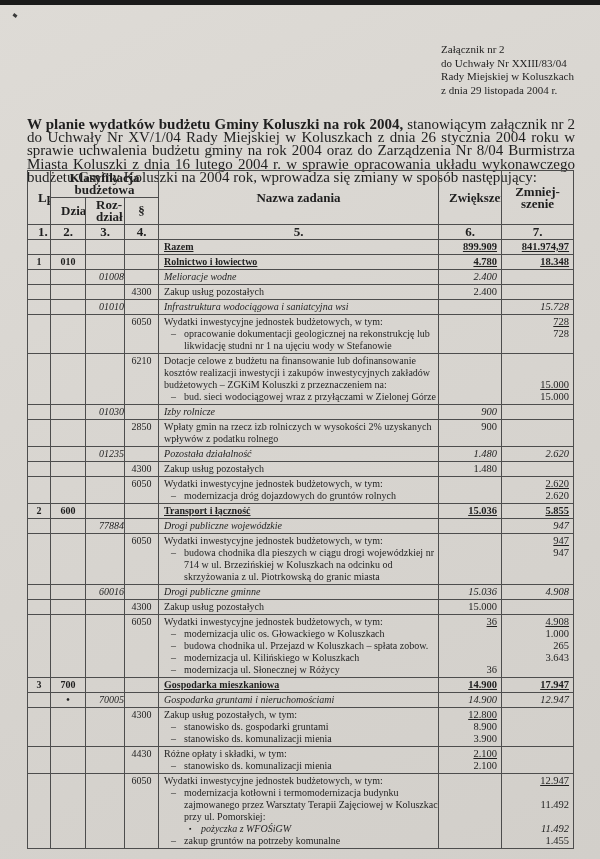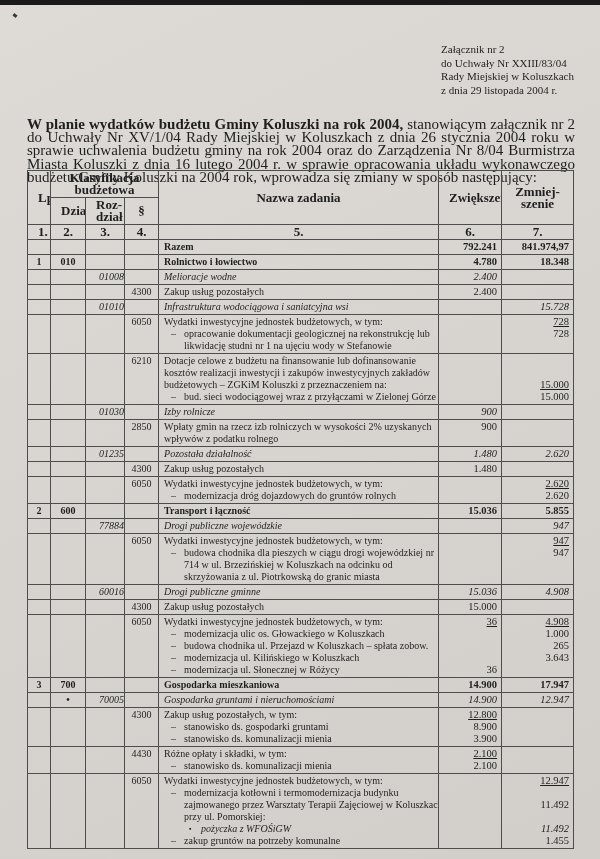--- a/index.html
+++ b/index.html
@@ -42,21 +42,21 @@
   td.c-rz{text-align:right;font-style:italic;font-size:10.5px;}
   td.c-pg{text-align:center;font-size:10.5px;}
 
   .ln{display:flex;white-space:nowrap;}
   .ln.p{padding-left:5px;}
   .ln.wrap{padding-left:25px;text-align:right;}
   .ln .mk{flex:none;width:13px;margin-left:12px;}
   .ln .mk.sqm{width:12px;margin-left:30px;font-size:7px;line-height:12px;}
   .nv{text-align:right;padding-right:4px;font-size:10.5px;}
   .it{font-style:italic;}
-  .bd{font-weight:bold;}
+  .bd{font-weight:bold;text-decoration:underline;}
   .un{text-decoration:underline;}
 </style>
 </head>
 <body>
 
 <div class="scan-band"></div>
 <div class="speck"></div>
 
 <div class="attachment">
   <div>Załącznik nr 2</div>
@@ -113,21 +113,21 @@
         <td class="c-lp"></td>
         <td class="c-dz"></td>
         <td class="c-rz"></td>
         <td class="c-pg"></td>
         <td class="c-nm">
           <div class="ln p">
             <span class="bd">Razem</span>
           </div>
         </td>
         <td class="c-val">
-          <div class="nv"><span class="bd">792.241</span></div>
+          <div class="nv"><span class="bd">899.909</span></div>
         </td>
         <td class="c-val">
           <div class="nv"><span class="bd">841.974,97</span></div>
         </td>
       </tr>
       <tr>
         <td class="c-lp">1</td>
         <td class="c-dz">010</td>
         <td class="c-rz"></td>
         <td class="c-pg"></td>

